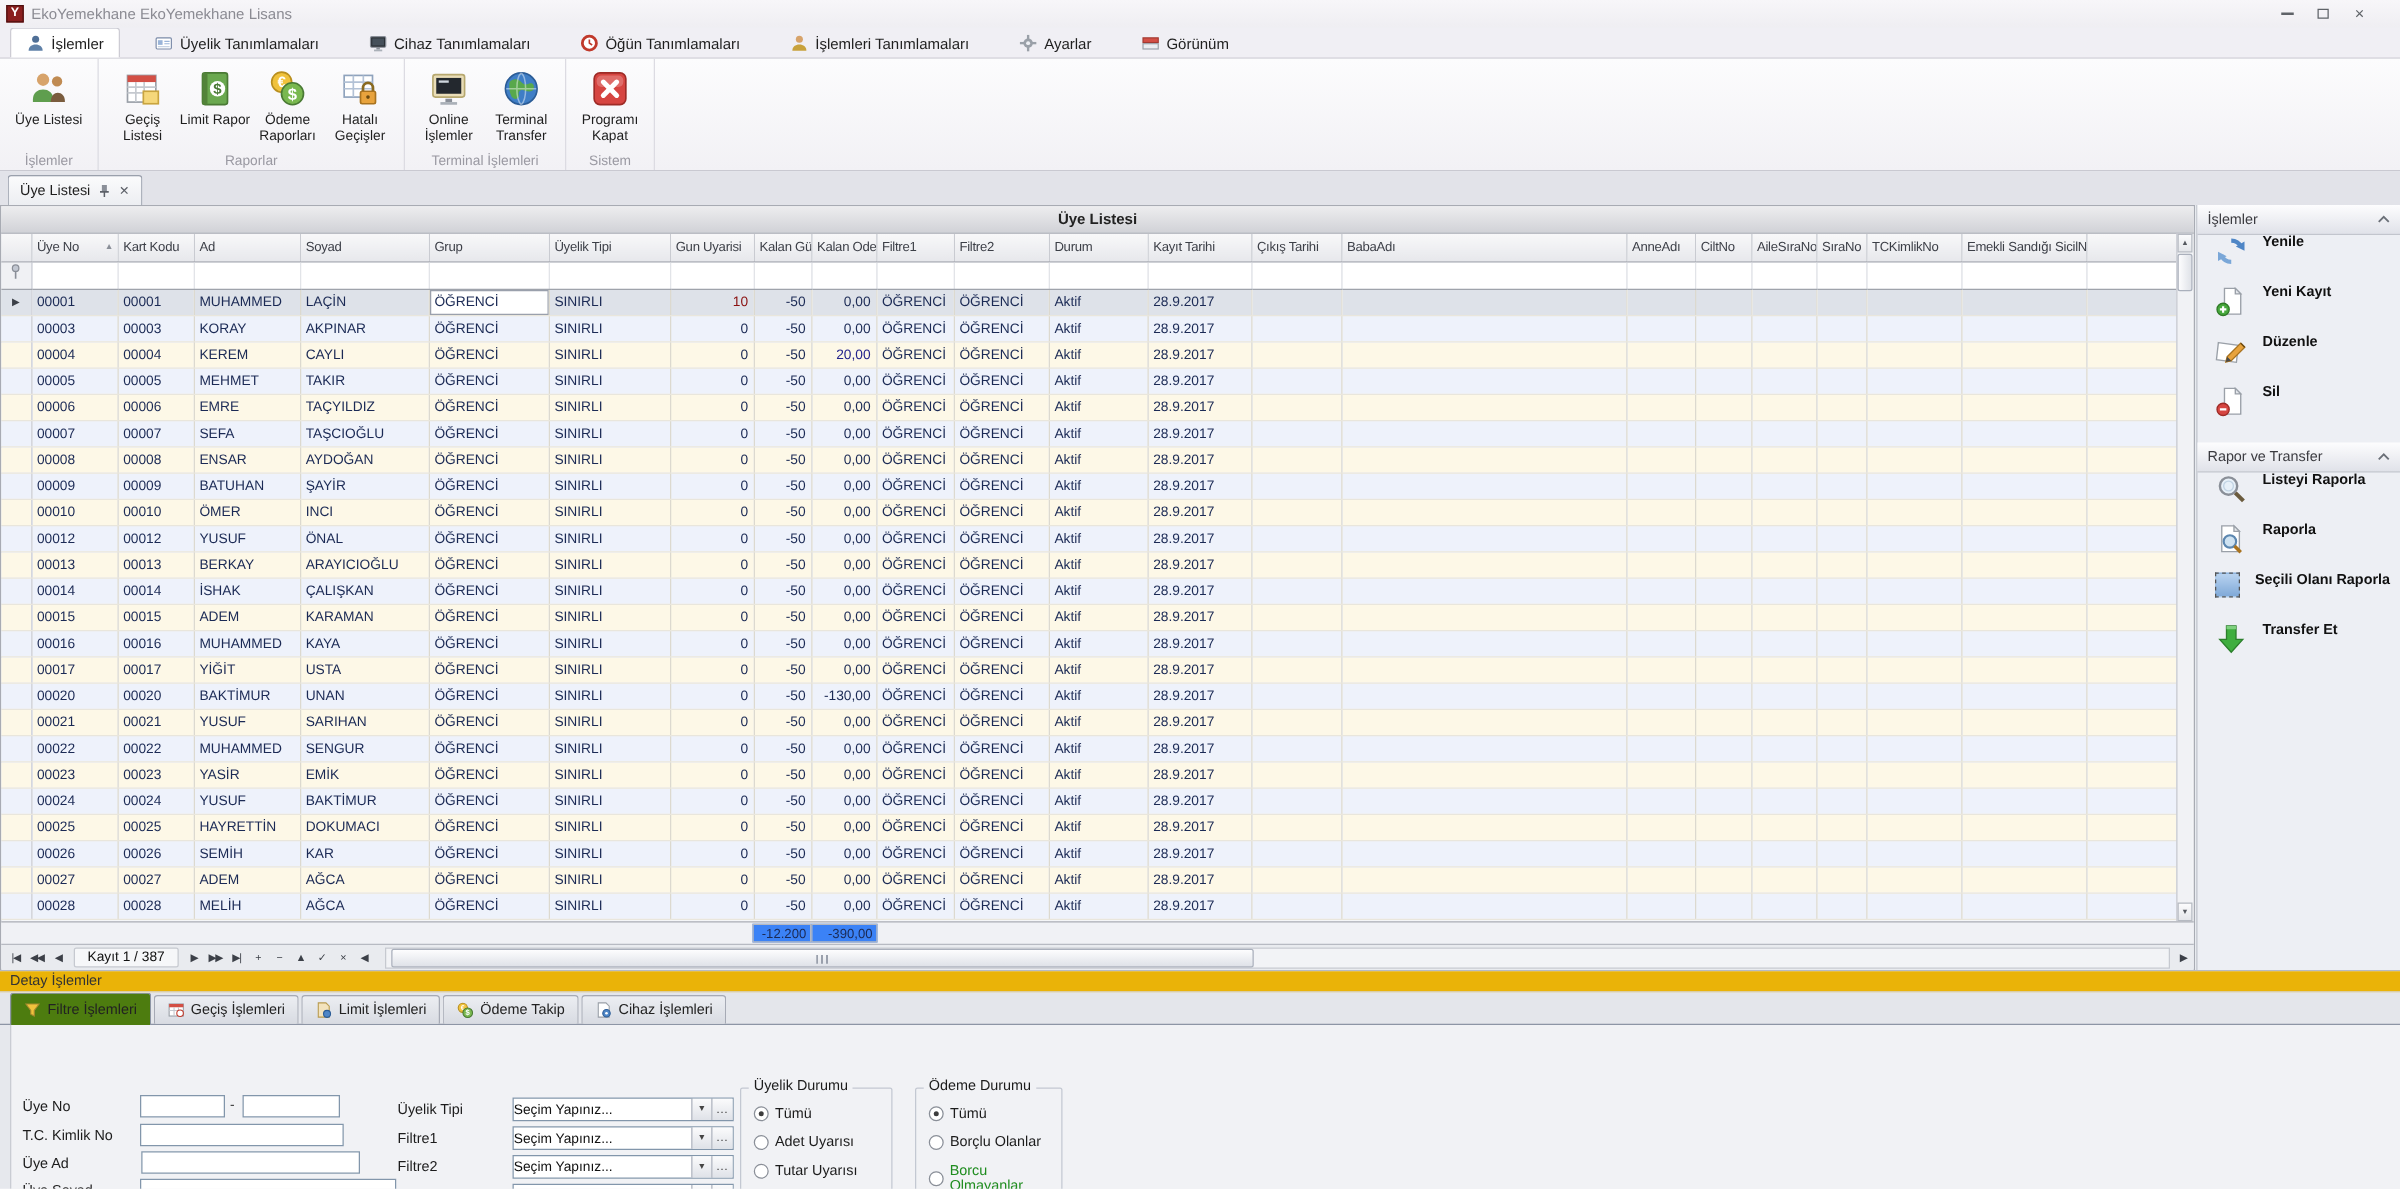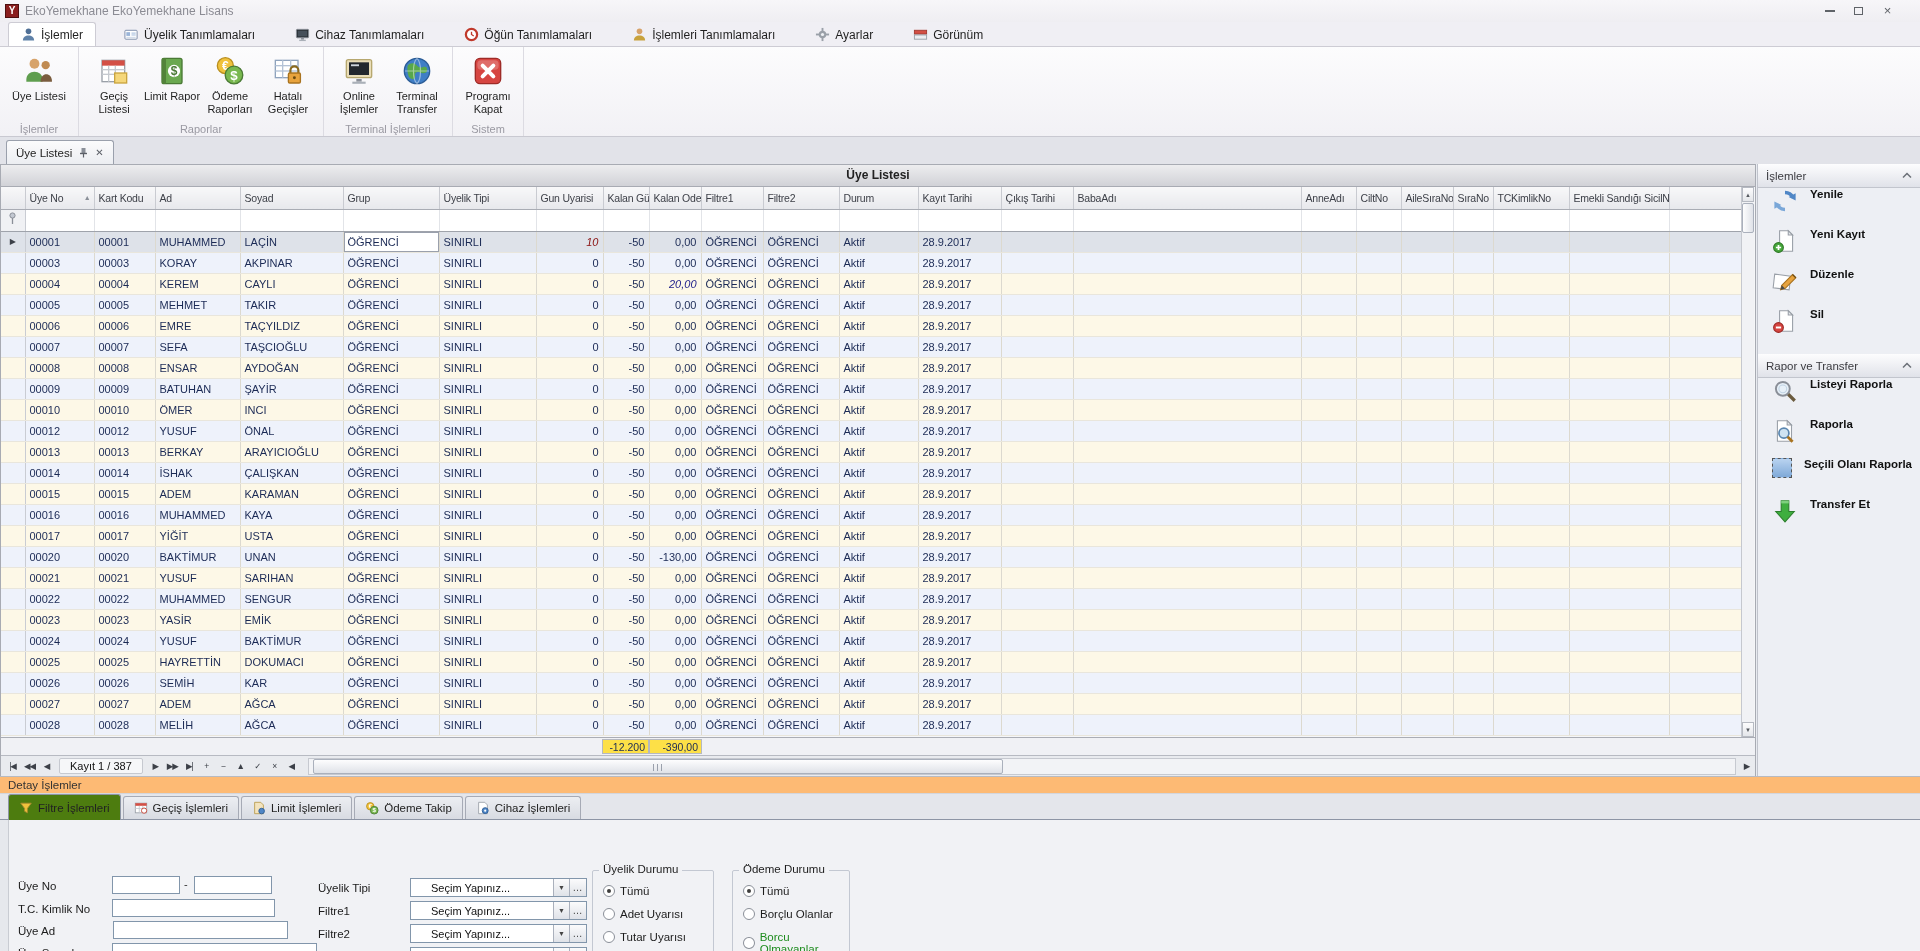--- a/index.html
+++ b/index.html
@@ -58,34 +58,34 @@
   .grid tr.flt td { height:22px; background:#fff; border-right:1px solid #e2e4e8; border-bottom:1px solid #9fa3ab; }
   .grid tr.flt td.ind { background:#f0f1f4; border-right:1px solid #c9ccd3; text-align:center; }
   .grid tbody td { height:21px; font-size:11px; color:#1b2a55; padding:0 4px;
     border-right:1px solid #dcd9cf; border-bottom:1px solid #e9e6dc; }
   .grid tbody tr.r-cream td { background:#fdf8e7; }
   .grid tbody tr.r-blue  td { background:#eef2fb; }
   .grid tbody tr.sel td { background:#dee2e9; }
   .grid tbody td.num { text-align:right; }
   .grid tbody td.ind { background:#f0f1f4; border-right:1px solid #c9ccd3; color:#3c4048; text-align:center; font-size:8px; padding:0; }
   .grid tbody tr.sel td.focus { background:#fff; box-shadow:inset 0 0 0 1px #9aa0ac; }
-  .grid tbody td.alert { background:#f20400;font-style:italic; }
+  .grid tbody td.alert { background:#f20400; }
   .grid tbody td.alert.a-dark { color:#8a1010; }
   .grid tbody td.alert.a-blue { color:#23238c; }
 
   
   .vscroll { position:absolute; right:1px; top:22px; width:13px; height:550px; background:#f1f2f5; border-left:1px solid #c5c8cf; }
   .vs-btn { position:absolute; left:0; width:12px; height:15px; background:linear-gradient(#fcfcfd,#e4e6ea);
     border:1px solid #b6bac2; font-size:6px; color:#55595f; text-align:center; line-height:14px; }
   .vs-thumb { position:absolute; left:0; top:16px; width:12px; height:30px; background:linear-gradient(90deg,#fdfdfe,#dfe2e8);
     border:1px solid #aab0bc; border-radius:2px; }
 
   
   .summary { position:absolute; left:0; top:572px; width:1754px; height:18px; background:#f0f1f5; border-top:1px solid #aaadb5; }
-  .sum-cell { position:absolute; top:1px; height:15px; background:#fde047; border:1px solid #b5b8c0;
+  .sum-cell { position:absolute; top:1px; height:15px; background:#3b82f6; border:1px solid #b5b8c0;
     font-size:10.5px; color:#1b2a55; text-align:right; padding:0 3px; line-height:14px; }
 
   
   .navigator { position:absolute; left:0; top:590px; width:1754px; height:21px; background:#e9ebef;
     border-top:1px solid #b7bac2; display:flex; align-items:center; padding-left:3px; }
   .nav-btn { min-width:15px; height:16px; margin:0 1px; display:flex; align-items:center; justify-content:center;
     font-size:8.5px; color:#3c4048; letter-spacing:-1px; }
   .nav-label { height:16px; margin:0 4px; padding:0 10px; background:#f6f7f9; border:1px solid #c6c9d0; border-radius:2px;
     font-size:11px; color:#111; line-height:14px; }
   .hscroll { flex:1; height:17px; margin:0 2px 0 8px; background:#f2f3f6; border:1px solid #c6c9d0; position:relative; }
@@ -98,32 +98,32 @@
   .task-panel { position:absolute; left:1757px; top:0; width:163px; height:612px; background:#edeff4; border-left:1px solid #c0c3cc; }
   .tp-header { height:24px; background:linear-gradient(#fdfdfe,#e0e2e9); border-bottom:1px solid #c2c5cd;
     display:flex; align-items:center; font-size:11.5px; color:#3b3b40; padding:0 8px; }
   .tp-header .chev { margin-left:auto; }
   .tp-item { height:40px; display:flex; align-items:flex-start; padding-left:14px;font-weight:bold; }
   .tp-item .lbl { margin-left:12px; font-size:11.5px; color:#111; }
   .sel-box { width:20px; height:20px; background:linear-gradient(#b9d3f0,#7fa9d8); border:1.5px dashed #555; }
 
   
   .detail { position:absolute; left:0; top:776px; width:1920px; height:175px; background:#f1f2f5; border-top:1px solid #b7bac2; }
-  .dt-bar { height:17px; background:#fdba74; border-bottom:1px solid #d4d6dc; font-size:11.5px; color:#333; padding-left:8px; line-height:16px; }
+  .dt-bar { height:17px; background:#eab308; border-bottom:1px solid #d4d6dc; font-size:11.5px; color:#333; padding-left:8px; line-height:16px; }
   .dt-tabs { height:26px; display:flex; align-items:flex-end; padding-left:8px; border-bottom:1px solid #8d95a5; background:#e4e6eb; }
   .dtab { display:flex; align-items:center; gap:5px; height:23px; padding:0 10px; font-size:11.5px; color:#222;
     background:linear-gradient(#eceef2,#d8dbe2); border:1px solid #a6aab5; border-bottom:none; border-radius:3px 3px 0 0; margin-right:2px; }
   .dtab.active { background:#4d7c0f; height:26px; border-color:#8d95a5; position:relative; top:1px; }
   .dt-form { position:relative; height:131px; background:#f1f2f5; }
   .splitter { position:absolute; left:0; top:0; width:9px; height:131px; background:#e6e8ed; border-right:1px solid #c9ccd3; }
   .flabel { position:absolute; font-size:11.5px; color:#1c1c1c; }
   .tin { position:absolute; height:18px; border:1px solid #8296ab; background:#fff; font-size:11px; padding:0 3px;
     font-family:"Liberation Sans",sans-serif; }
   .combo { position:absolute; height:19px; border:1px solid #8296ab; background:#fff; display:flex; align-items:center; }
-  .combo .cval { flex:1; font-size:11px; color:#111; padding-left:0; overflow:hidden; white-space:nowrap;margin-left:20px; }
+  .combo .cval { flex:1; font-size:11px; color:#111; padding-left:0; overflow:hidden; white-space:nowrap; }
   .combo .cbtn { width:16px; height:17px; background:linear-gradient(#fbfbfc,#dfe2e8); border-left:1px solid #aab0bc;
     font-size:7px; color:#444; display:flex; align-items:center; justify-content:center; }
   .combo .cbtn.dots { width:17px; font-size:10px; letter-spacing:1px; }
   .gbox { position:absolute; border:1px solid #c3c8d2; border-radius:2px; }
   .gbox .gtitle { position:absolute; top:-8px; left:6px; background:#f1f2f5; padding:0 4px; font-size:11.5px; color:#1c1c1c; }
   .radio { position:absolute; display:flex; align-items:center; gap:5px; font-size:11.5px; color:#1c1c1c; }
   .rb { width:12px; height:12px; border:1px solid #8a8f98; border-radius:50%; background:#fff; position:relative; }
   .rb.on:after { content:""; position:absolute; left:3px; top:3px; width:4px; height:4px; border-radius:50%; background:#3d3d3d; }
   .radio.green { color:#1e8c1e; }
   .dash { position:absolute; font-size:11px; color:#333; }

